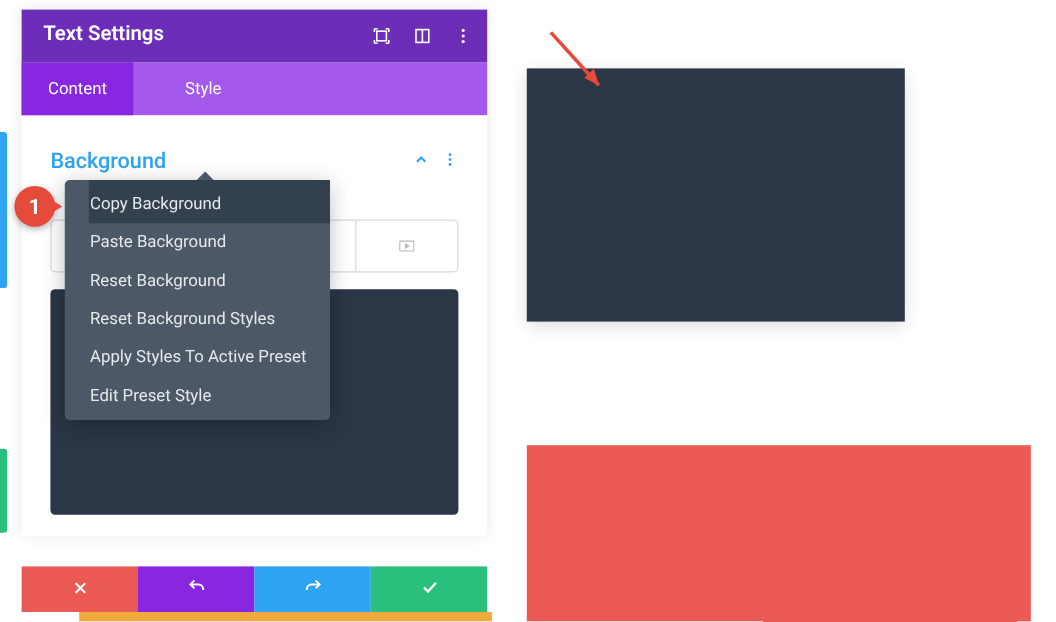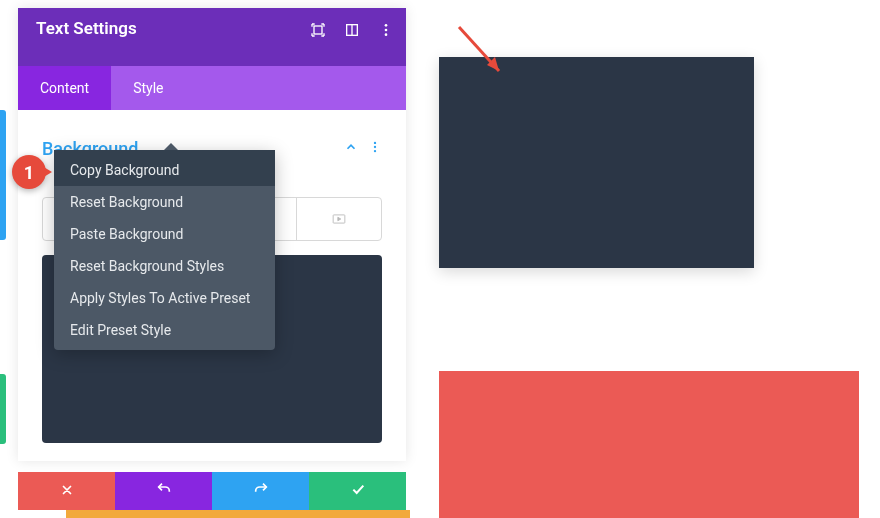--- a/index.html
+++ b/index.html
@@ -15,21 +15,21 @@
     position: absolute;
     left: 18px;
     top: 8px;
     width: 388px;
     background: #fff;
     box-shadow: 0 0 12px rgba(0,0,0,0.1);
   }
   .panel-header {
     background: #6c2eb9;
     color: #fff;
-    padding: 10px 18px 24px 18px;
+    padding: 10px 18px 10px 18px;
     position: relative;
   }
   .panel-title {
     font-size: 17px;
     font-weight: 600;
     margin-bottom: 4px;
   }
   .panel-preset {
     font-size: 13px;
     color: #d9c6f2;
@@ -47,20 +47,21 @@
     width: 16px;
     height: 16px;
     color: #fff;
     display: flex;
     align-items: center;
     justify-content: center;
   }
   .tabs {
     display: flex;
     background: #a459ec;
+    gap: 21px;
   }
   .tab {
     flex: 0 0 auto;
     padding: 14px 22px;
     font-size: 14px;
     color: #fff;
     cursor: pointer;
   }
   .tab.active {
     background: #8826e0;
@@ -128,22 +129,23 @@
     content: "";
     position: absolute;
     top: -7px;
     left: 110px;
     width: 0; height: 0;
     border-left: 7px solid transparent;
     border-right: 7px solid transparent;
     border-bottom: 7px solid #4c5866;
   }
   .cm-item {
-    padding: 8px 16px;
-    cursor: pointer;
+    padding: 8px 1px;
+    cursor: pointer;
+    margin-left: 20px;
   }
   .cm-item:first-child { padding-top: 12px; }
   .cm-item:last-child { padding-bottom: 12px; }
   .cm-item.hover { background: #33404e; }
   .footer {
     position: absolute;
     left: 18px;
     top: 472px;
     width: 388px;
     height: 38px;
@@ -315,22 +317,22 @@
           </svg>
       </div>
     </div>
 
     <div class="bg-preview"></div>
   </div>
 </div>
 
 <div class="context-menu">
   <div class="cm-item hover">Copy Background</div>
+  <div class="cm-item">Paste Background</div>
   <div class="cm-item">Reset Background</div>
-  <div class="cm-item">Paste Background</div>
   <div class="cm-item">Reset Background Styles</div>
   <div class="cm-item">Apply Styles To Active Preset</div>
   <div class="cm-item">Edit Preset Style</div>
 </div>
 
 <div class="step-badge">1</div>
 <div class="step-badge-tail"></div>
 
 <div class="footer">
   <div class="footer-btn fb-cancel">

